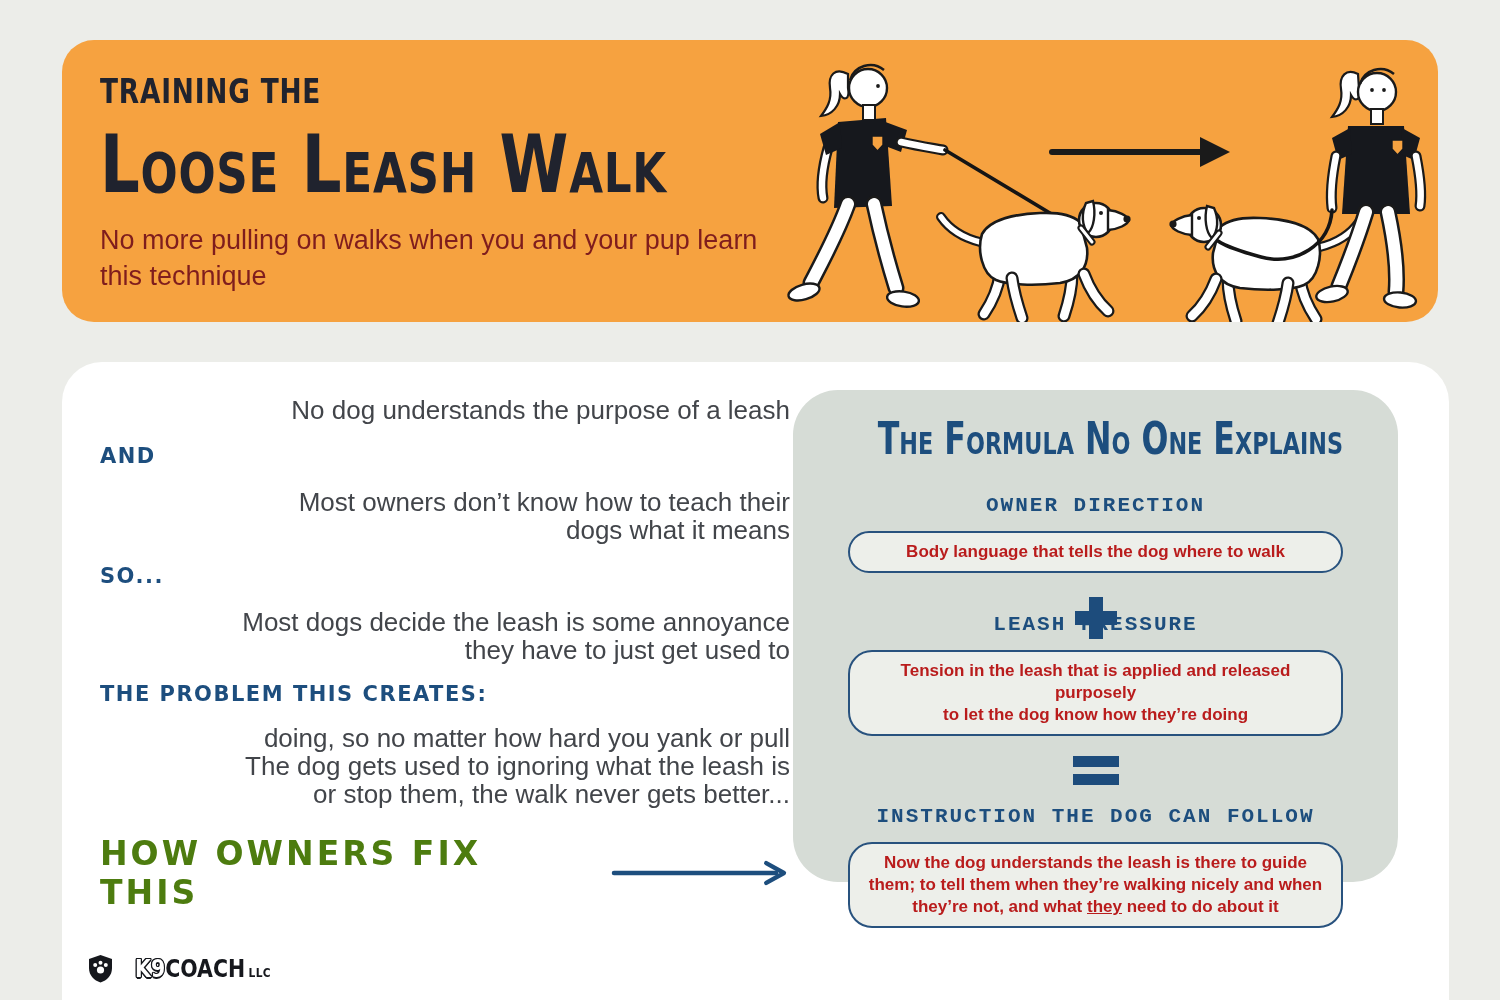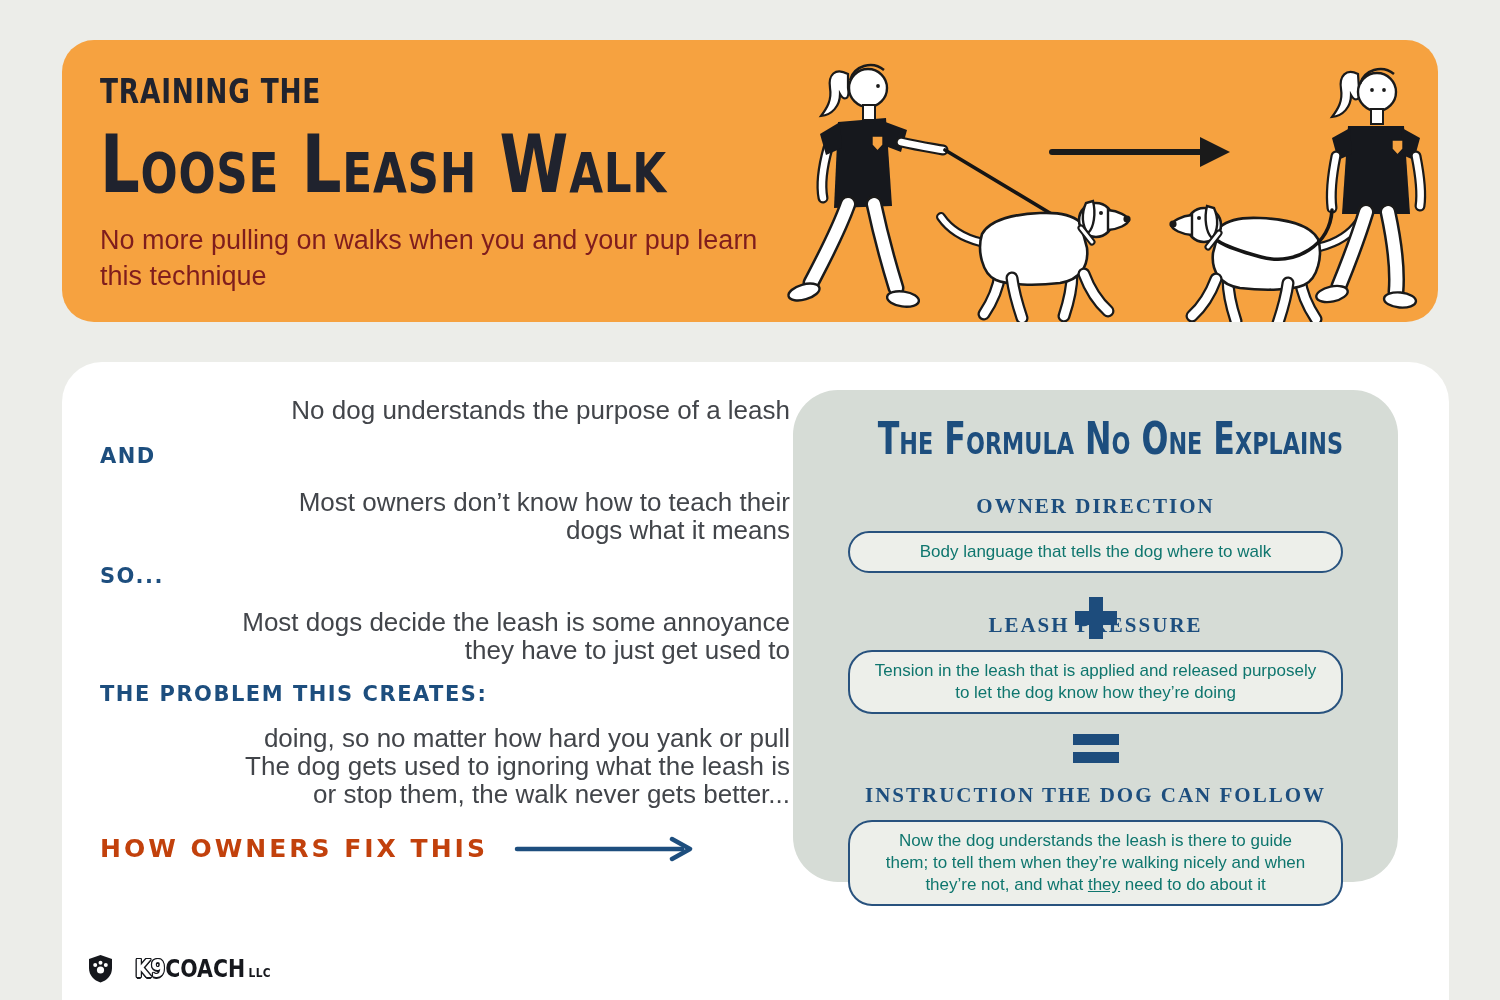--- a/index.html
+++ b/index.html
@@ -41,21 +41,21 @@
   .p1 { margin-top:34px; }
   .blue-label {
     font-family:"DejaVu Sans", sans-serif; font-weight:bold;
     font-size:21px; line-height:24px; color:#1D4E7E; letter-spacing:1.5px;
   }
   .m20 { margin-top:20px; }
   .m18 { margin-top:18px; }
   .cta-row { margin-top:26px; display:flex; align-items:center; }
   .cta-label {
     font-family:"DejaVu Sans", sans-serif; font-weight:bold;
-    font-size:25px; color:#c2410c; letter-spacing:3px;
+    font-size:33px; color:#4d7c0f; letter-spacing:3px;
   }
   .cta-arrow { margin-left:26px; }
 
   
   .brand { position:absolute; left:26px; top:592px; display:flex; align-items:flex-end; gap:22px; }
   .brand-text {
     font-family:"DejaVu Sans", sans-serif; font-weight:bold; font-size:25px;
     color:#16181D; display:flex; align-items:baseline;
     transform:scaleX(.82); transform-origin:left center; letter-spacing:0;
   }
@@ -74,30 +74,31 @@
     background:#D6DCD6; border-radius:45px;
     display:flex; flex-direction:column; align-items:center;
   }
   .formula-title {
     margin-top:26px; width:100%; text-align:center;
     font-family:"DejaVu Sans", sans-serif; font-weight:bold;
     font-variant:small-caps; font-size:44px; line-height:1.05; color:#1D4E7E;
     transform:scaleX(.72); transform-origin:center; white-space:nowrap;
   }
   .step-label {
-    font-family:Liberation Serif, serif; font-weight:bold;
+    font-family:Liberation Mono, monospace; font-weight:bold;
     font-size:21px; line-height:24px; color:#1D4E7E; letter-spacing:2px;
     text-align:left;
   }
   .lbl1 { margin-top:32px; } .lbl2 { margin-top:16px; } .lbl3 { margin-top:20px; }
   .pill {
     margin-top:13px; width:495px; box-sizing:border-box;
     background:#EDEFEA; border:2px solid #28527E; border-radius:24px;
-    padding:8px 18px; font-size:17px; line-height:22px; color:#0f766e;
+    padding:8px 18px; font-size:17px; line-height:22px; color:#b91c1c;
     text-align:center;
+    font-weight:bold;
   }
   .pill span { display:block; }
   .pill .inline-line { display:inline; }
   .u { text-decoration:underline; }
   .plus-icon { position:relative; width:42px; height:42px; margin-top:24px; }
   .plus-icon .bar-h { position:absolute; left:0; top:14px; width:42px; height:14px; background:#1D4C7C; }
   .plus-icon .bar-v { position:absolute; left:14px; top:0; width:14px; height:42px; background:#1D4C7C; }
   .equals-icon { margin-top:20px; width:46px; }
   .equals-icon .bar { width:46px; height:11px; background:#1D4C7C; }
   .equals-icon .bar + .bar { margin-top:7px; } 

